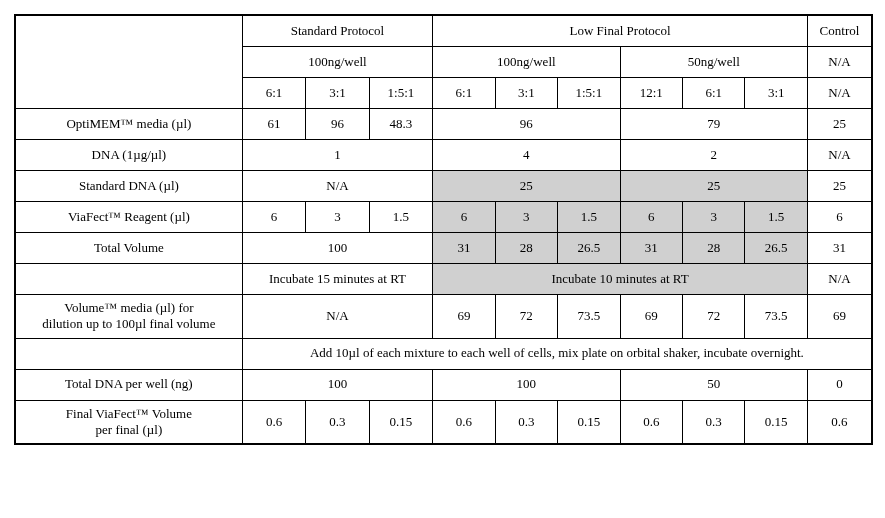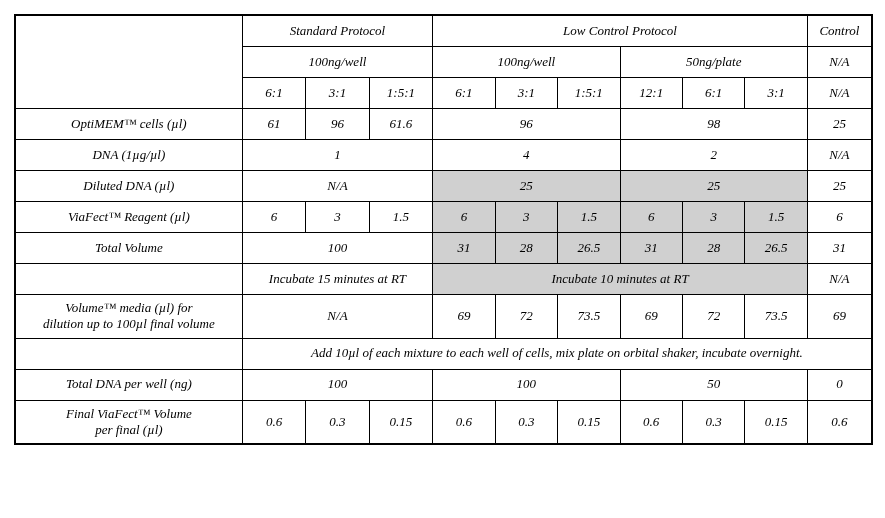--- a/index.html
+++ b/index.html
@@ -12,21 +12,20 @@
     height: 518px;
     font-family: "Liberation Serif", serif;
     color: #000000;
   }
   #sheet {
     position: relative;
     width: 783px;
     height: 518px;
     box-sizing: border-box;
     padding: 14px 12px 12px 14px;
-    font-style: italic;
   }
   table.protocol {
     border-collapse: collapse;
     table-layout: fixed;
     width: 859px;
     border: 2px solid #000000;
     font-size: 13px;
   }
   table.protocol td {
     border: 1px solid #000000;
@@ -67,64 +66,64 @@
       <col style="width:61px">
       <col style="width:61px">
       <col style="width:61px">
       <col style="width:63px">
     </colgroup>
     <tbody>
 
       <tr>
         <td class="rowlabel" rowspan="3"></td>
         <td colspan="3">Standard Protocol</td>
-        <td colspan="6">Low Control Protocol</td>
+        <td colspan="6">Low Final Protocol</td>
         <td rowspan="1">Control</td>
       </tr>
 
       <tr>
         <td colspan="3">100ng/well</td>
         <td colspan="3">100ng/well</td>
-        <td colspan="3">50ng/plate</td>
+        <td colspan="3">50ng/well</td>
         <td>N/A</td>
       </tr>
 
       <tr>
         <td>6:1</td>
         <td>3:1</td>
         <td>1:5:1</td>
         <td>6:1</td>
         <td>3:1</td>
         <td>1:5:1</td>
         <td>12:1</td>
         <td>6:1</td>
         <td>3:1</td>
         <td>N/A</td>
       </tr>
 
       <tr>
-        <td class="rowlabel">OptiMEM™ cells (µl)</td>
+        <td class="rowlabel">OptiMEM™ media (µl)</td>
         <td>61</td>
         <td>96</td>
-        <td>61.6</td>
+        <td>48.3</td>
         <td colspan="3">96</td>
-        <td colspan="3">98</td>
+        <td colspan="3">79</td>
         <td>25</td>
       </tr>
 
       <tr>
         <td class="rowlabel">DNA (1µg/µl)</td>
         <td colspan="3">1</td>
         <td colspan="3">4</td>
         <td colspan="3">2</td>
         <td>N/A</td>
       </tr>
 
       <tr>
-        <td class="rowlabel">Diluted DNA (µl)</td>
+        <td class="rowlabel">Standard DNA (µl)</td>
         <td colspan="3">N/A</td>
         <td colspan="3" class="shaded">25</td>
         <td colspan="3" class="shaded">25</td>
         <td>25</td>
       </tr>
 
       <tr>
         <td class="rowlabel">ViaFect™ Reagent (µl)</td>
         <td>6</td>
         <td>3</td>

